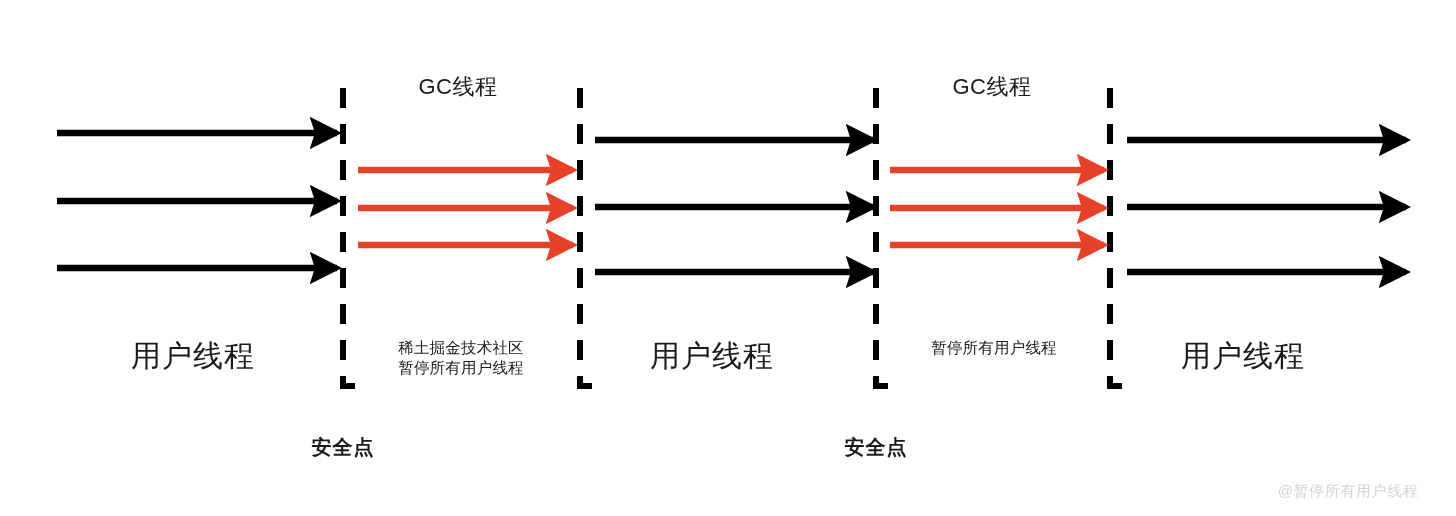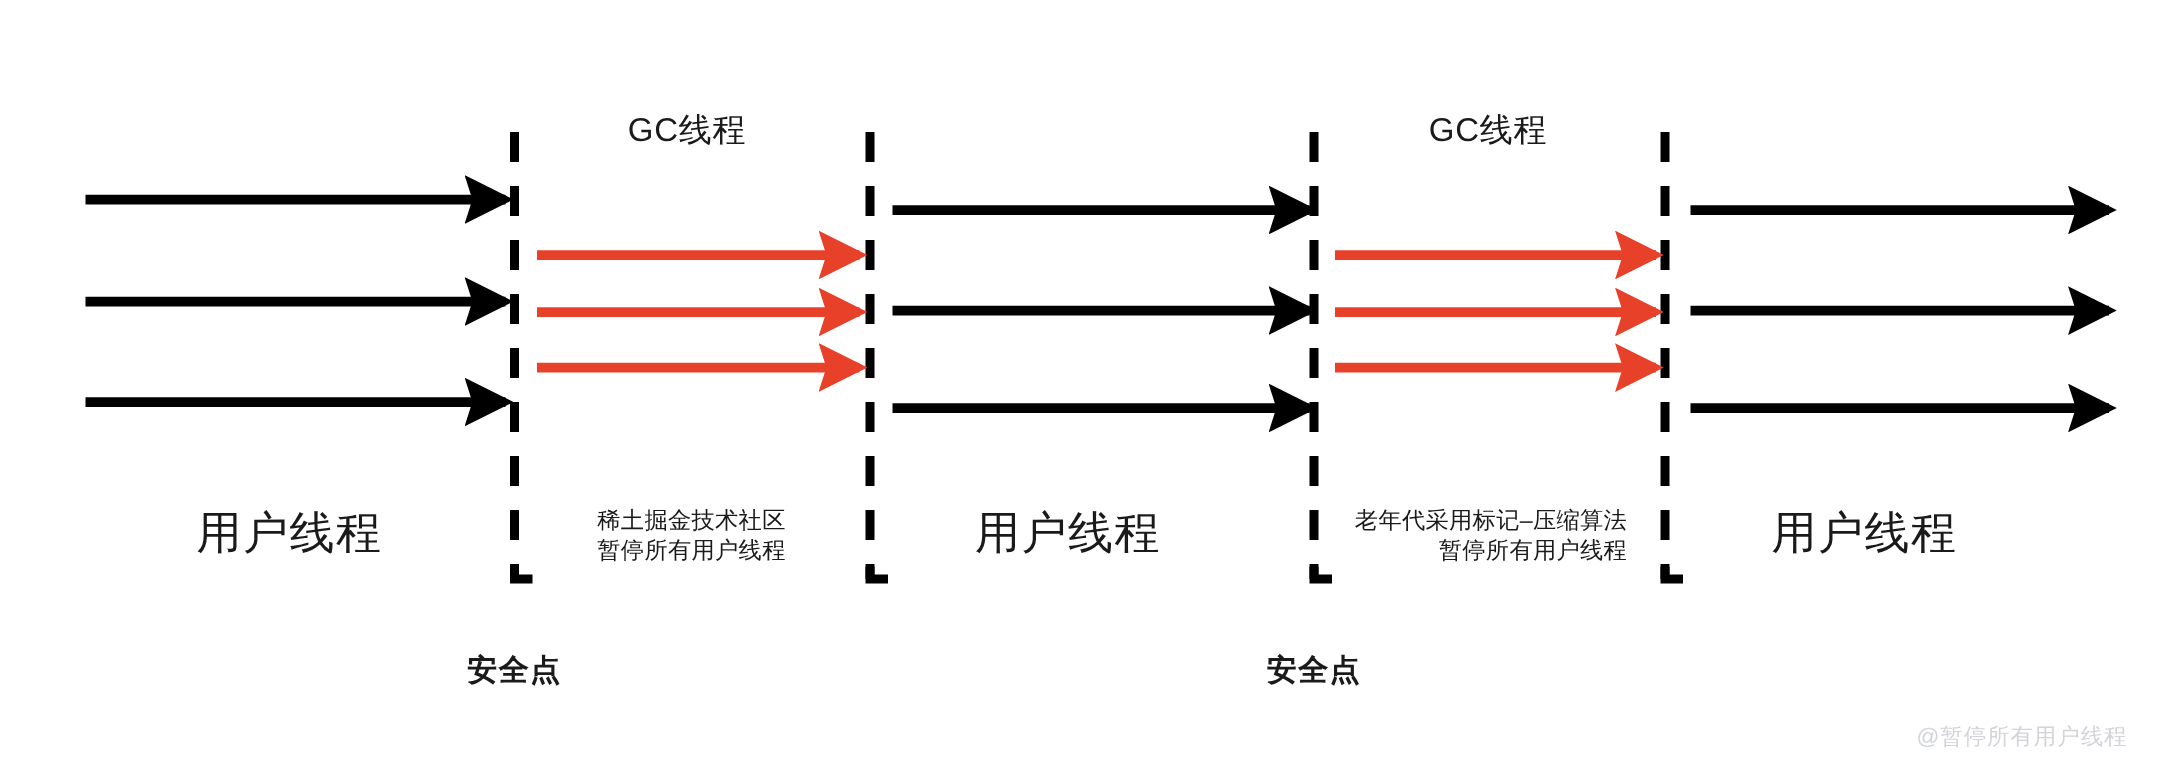--- a/index.html
+++ b/index.html
@@ -118,21 +118,20 @@
 
   <div class="lbl lbl-user centered" style="left:193px; top:336px;">用户线程</div>
   <div class="lbl lbl-user centered" style="left:712px; top:336px;">用户线程</div>
   <div class="lbl lbl-user centered" style="left:1243px; top:336px;">用户线程</div>
 
   <div class="lbl lbl-phase centered" style="left:461px; top:338px;">
     <div>稀土掘金技术社区</div>
     <div>暂停所有用户线程</div>
   </div>
   <div class="lbl lbl-phase centered" style="left:994px; top:338px;">
-    <div>老年代采用标记–压缩算法</div>
     <div>暂停所有用户线程</div>
   </div>
 
   <div class="lbl lbl-safepoint centered" style="left:343px; top:434px;">安全点</div>
   <div class="lbl lbl-safepoint centered" style="left:876px; top:434px;">安全点</div>
 
   <div class="watermark centered" style="left:1348px; top:482px;">@暂停所有用户线程</div>
 
 </div>
 

